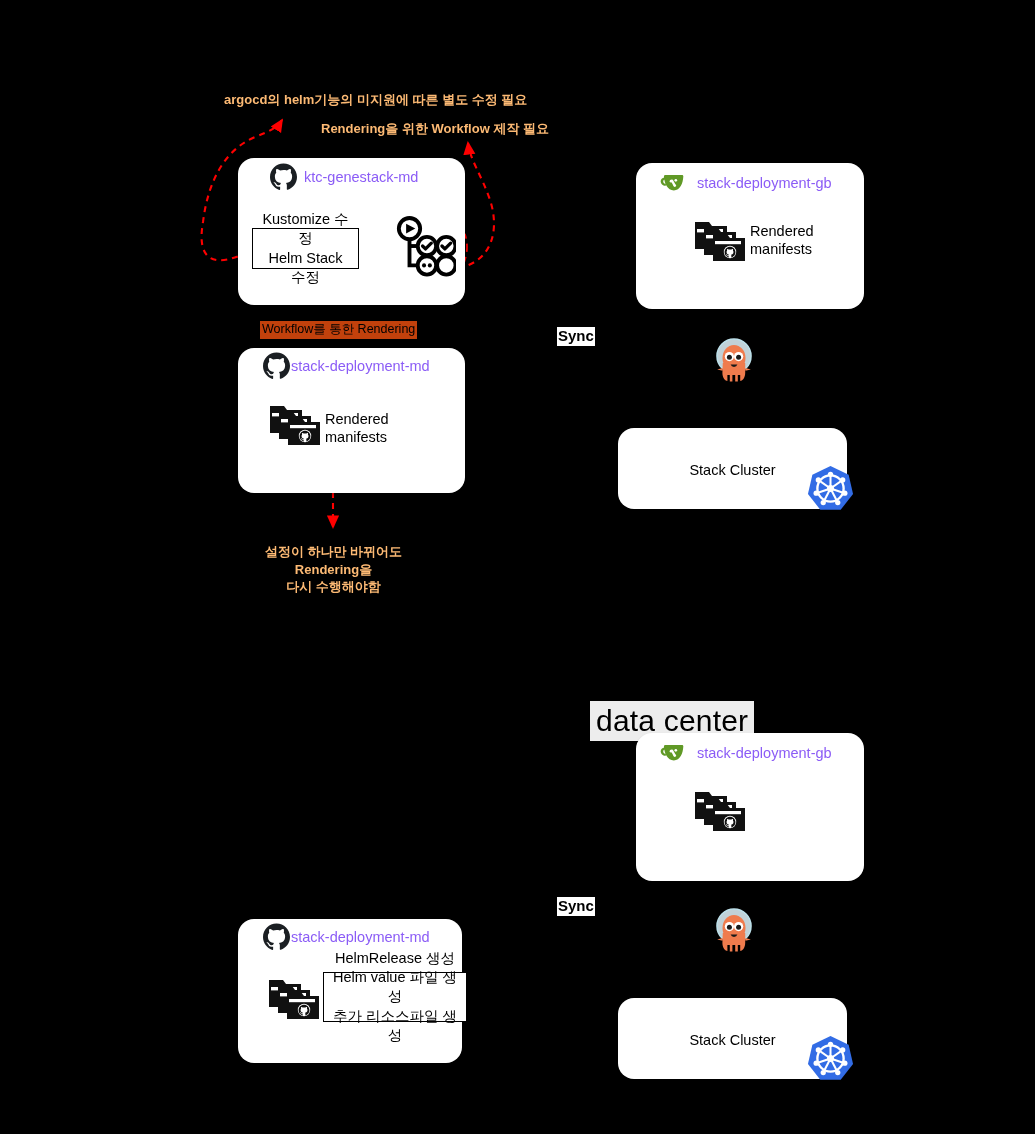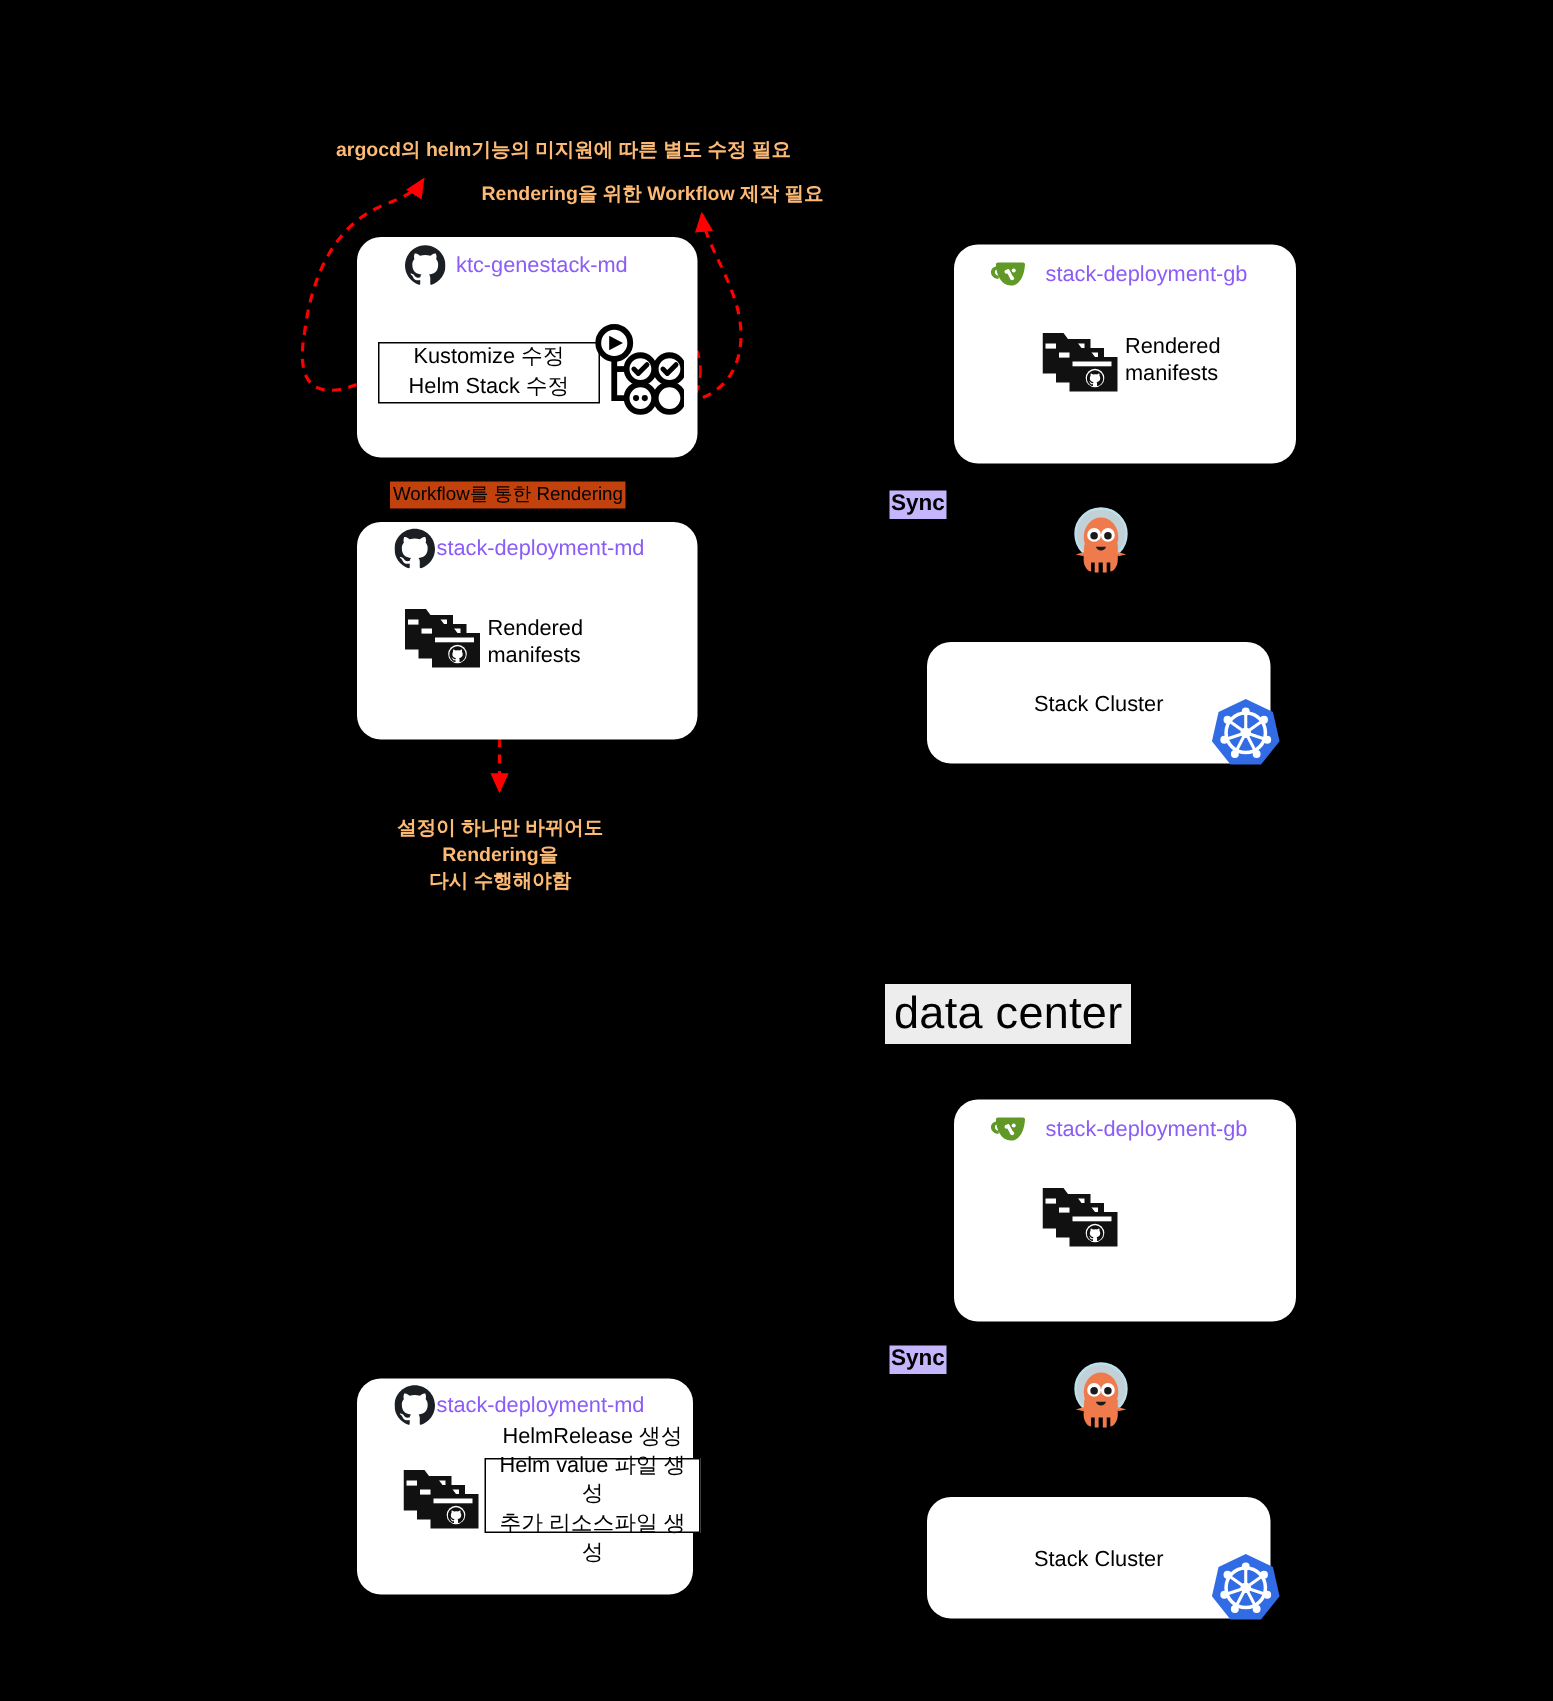--- a/index.html
+++ b/index.html
@@ -17,21 +17,21 @@
   .card{
     position:absolute;background:#fff;border-radius:16px;
     box-shadow:0 2px 3px rgba(0,0,0,.25);
   }
   .card-title{
     position:absolute;font-size:14.5px;line-height:1;white-space:nowrap;color:#8b5cf6;
   }
 
   
   .lbl{position:absolute;white-space:nowrap;line-height:1.25;}
-  .lbl-sync{font-size:15px;font-weight:bold;background:#c4b5fd;padding:0 1px;margin-left:36px;}
+  .lbl-sync{font-size:15px;font-weight:bold;background:#ffffff;padding:0 1px;}
   .lbl-dc{font-size:30px;background:#ededed;padding:1px 6px;letter-spacing:.2px;}
   .lbl-wf{font-size:12.5px;background:#c2410c;padding:1px 2px;}
   .txt{position:absolute;font-size:14.5px;line-height:1.25;white-space:nowrap;}
   .txt-c{text-align:center;}
 
   
   .anno{
     position:absolute;color:#fdba74;font-weight:bold;font-size:13px;
     line-height:1.35;white-space:nowrap;text-align:center;
   }
@@ -96,21 +96,21 @@
         0-.29-.01-1.24-.02-2.25-3.34.73-4.04-1.42-4.04-1.42-.55-1.39-1.34-1.76-1.34-1.76-1.09-.75.08-.73.08-.73
         1.21.08 1.84 1.24 1.84 1.24 1.07 1.84 2.81 1.31 3.5 1 .11-.78.42-1.31.76-1.61-2.67-.3-5.47-1.34-5.47-5.96
         0-1.32.47-2.39 1.24-3.23-.12-.31-.54-1.53.12-3.18 0 0 1.01-.32 3.3 1.23a11.5 11.5 0 0 1 3-.4c1.02 0
         2.05.14 3.01.4 2.29-1.55 3.3-1.23 3.3-1.23.66 1.65.24 2.87.12 3.18.77.84 1.23 1.91 1.23 3.23 0
         4.63-2.8 5.65-5.48 5.95.43.37.81 1.1.81 2.22 0 1.61-.01 2.9-.01 3.29 0 .32.21.7.82.58C20.57 22.29
         24 17.79 24 12.5 24 5.87 18.63.5 12 .5z"></path>
     </svg>
   </div>
   <div class="card-title" style="left:304px;top:170px;">ktc-genestack-md</div>
 
-  <div class="boxed" style="left:252px;top:228px;width:148px;height:41px;display:flex;flex-direction:column;justify-content:center;">
+  <div class="boxed" style="left:252px;top:228px;width:107px;height:41px;display:flex;flex-direction:column;justify-content:center;">
     <span>Kustomize 수정</span>
     <span>Helm Stack 수정</span>
   </div>
 
   <div class="icon" style="left:394px;top:216px;width:62px;height:62px;">
     <svg width="62" height="62" viewBox="0 0 64 64">
       <g fill="none" stroke="#000" stroke-width="4">
         <circle cx="16" cy="13" r="11"></circle>
         <circle cx="34" cy="31" r="9.5"></circle>
         <circle cx="54" cy="31" r="9.5"></circle>
@@ -261,21 +261,21 @@
         <circle cx="39.6" cy="29.8" r="2.7"></circle>
         <circle cx="32.4" cy="39.4" r="2.7"></circle>
         <circle cx="17.6" cy="39.4" r="2.7"></circle>
         <circle cx="10.4" cy="29.8" r="2.7"></circle>
         <circle cx="12.6" cy="16.2" r="2.7"></circle>
       </g>
       <circle cx="25" cy="25" r="13.4" fill="none" stroke="#fff" stroke-width="2.4"></circle>
     </svg>
   </div>
 
-  <div class="lbl lbl-dc" style="left:590px;top:656px;">data center</div>
+  <div class="lbl lbl-dc" style="left:590px;top:701px;">data center</div>
 
   <div class="card" style="left:636px;top:733px;width:228px;height:148px;"></div>
 
   <div class="icon" style="left:659px;top:741px;width:29px;height:25px;">
     <svg width="29" height="25" viewBox="0 0 32 28">
       <path fill="#609926" d="M9.2 4.5h16.3c1 0 1.6.7 1.5 1.7-.5 7.9-3.6 15.5-10.6 15.5S5.6 14 5.3 6.2
         C5.2 5.2 5.9 4.5 6.9 4.5z"></path>
       <path fill="#609926" d="M6.6 7.2C4 7.2 1.6 8.8 1.6 11.6c0 2.9 2.3 5 5.5 5.2l.6-2.4c-1.9-.2-3.2-1.2-3.2-2.7
         0-1.4 1.1-2.1 2.6-2.1z"></path>
       <g fill="#fff">

